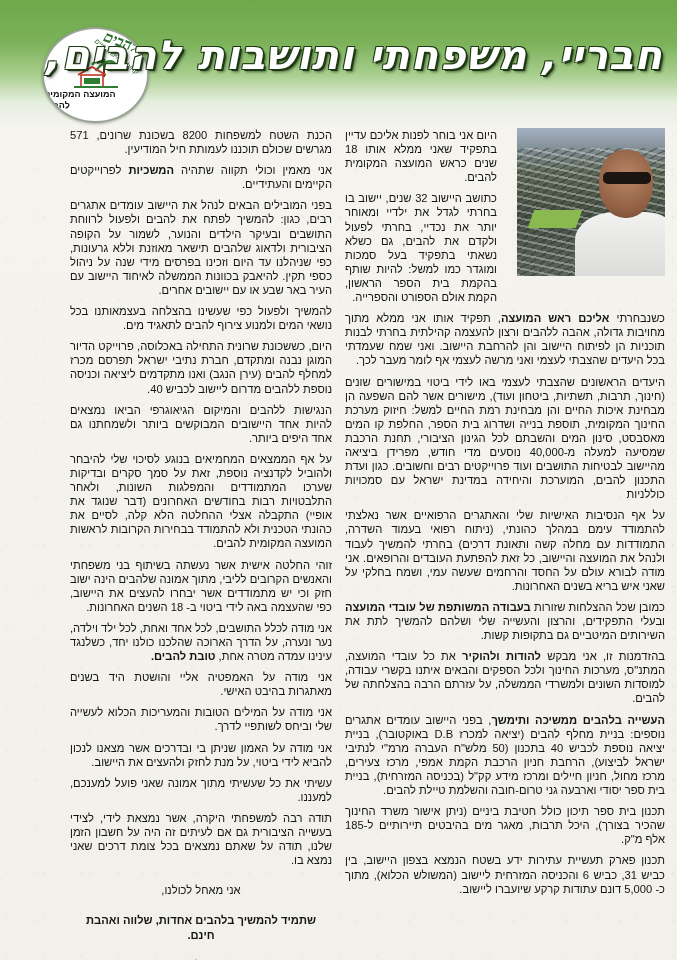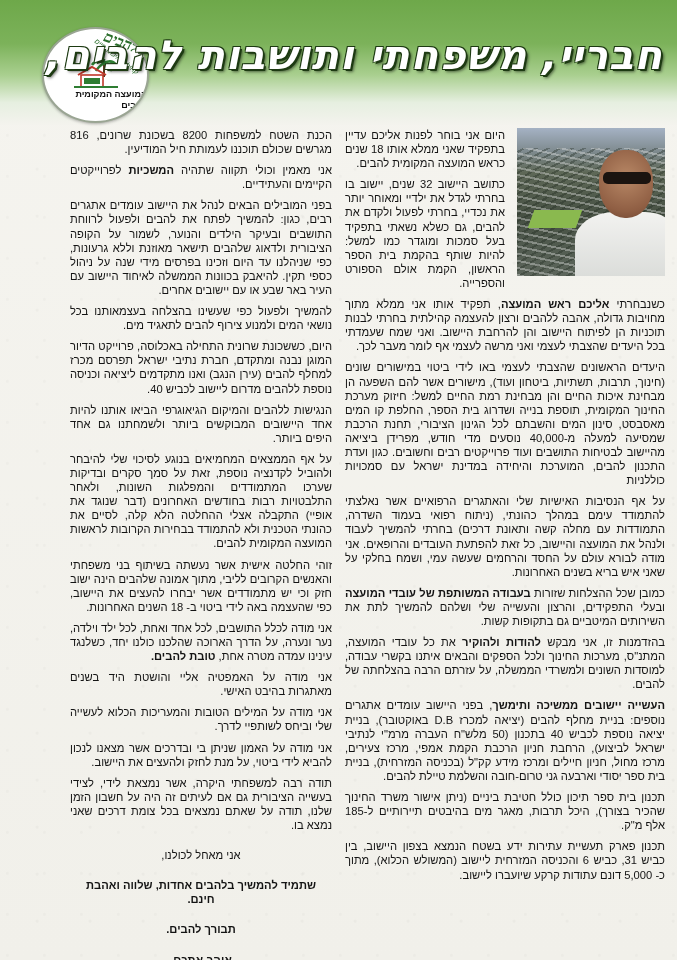--- a/index.html
+++ b/index.html
@@ -43,33 +43,33 @@
     font-family:"DejaVu Serif", serif; font-style:italic; font-weight:bold;
     color:#2b6e2c; font-size:15px; transform:rotate(20deg);
   }
   .logo-sub {
     position:absolute; right:4px; top:24px; direction:rtl;
     font-size:7px; color:#2b6e2c; font-style:italic; transform:rotate(38deg);
     white-space:nowrap;
   }
   .logo-house { position:absolute; left:30px; top:30px; width:44px; height:30px; }
   .logo-caption {
-    position:absolute; left:0; right:0; top:60px; text-align:right; direction:rtl;
+    position:absolute; left:0; right:0; top:60px; text-align:left; direction:rtl;
     font-size:9px; font-weight:bold; color:#111; line-height:11px;
   }
   .col {
     position:absolute; direction:rtl; text-align:justify;
     font-family:"Liberation Sans", sans-serif;
     font-size:11.2px; line-height:14.1px; color:#141414;
   }
   .col p { margin:0 0 7px 0; }
   .col b { font-weight:bold; }
   .col-right { right:12px; top:128px; width:320px; }
   .col-left { left:70px; top:128px; width:262px; }
-  .intro-row { display:flex; flex-direction:row; gap:12px; }
+  .intro-row { display:flex; flex-direction:row; gap:20px; }
   .intro-text { flex:1; }
   .photo {
     width:148px; height:148px; flex:none; position:relative; overflow:hidden;
     background:linear-gradient(180deg, #a5b2c4 0%, #7e8a8e 16%, #5e6857 30%, #465043 60%, #5d665c 100%);
   }
   .photo .terrain { position:absolute; left:0; top:20px; width:148px; height:128px;
     background:
       repeating-linear-gradient(12deg, rgba(240,240,240,0.35) 0 2px, transparent 2px 7px),
       repeating-linear-gradient(-30deg, rgba(30,40,30,0.35) 0 2px, transparent 2px 6px);
   }
@@ -126,38 +126,39 @@
     <div class="intro-text">
       <p>היום אני בוחר לפנות אליכם עדיין בתפקיד שאני ממלא אותו 18 שנים כראש המועצה המקומית להבים.</p>
       <p>כתושב היישוב 32 שנים, יישוב בו בחרתי לגדל את ילדיי ומאוחר יותר את נכדיי, בחרתי לפעול ולקדם את להבים, גם כשלא נשאתי בתפקיד בעל סמכות ומוגדר כמו למשל: להיות שותף בהקמת בית הספר הראשון, הקמת אולם הספורט והספרייה.</p>
     </div>
   </div>
   <p><span>כשנבחרתי </span><b>אליכם ראש המועצה</b><span>, תפקיד אותו אני ממלא מתוך מחויבות גדולה, אהבה ללהבים ורצון להעצמה קהילתית בחרתי לבנות תוכניות הן לפיתוח היישוב והן להרחבת היישוב. ואני שמח שעמדתי בכל היעדים שהצבתי לעצמי ואני מרשה לעצמי אף לומר מעבר לכך.</span></p>
   <p>היעדים הראשונים שהצבתי לעצמי באו לידי ביטוי במישורים שונים (חינוך, תרבות, תשתיות, ביטחון ועוד), מישורים אשר להם השפעה הן מבחינת איכות החיים והן מבחינת רמת החיים למשל: חיזוק מערכת החינוך המקומית, תוספת בנייה ושדרוג בית הספר, החלפת קו המים מאסבסט, סינון המים והשבתם לכל הגינון הציבורי, תחנת הרכבת שמסיעה למעלה מ-40,000 נוסעים מדי חודש, מפרידן ביציאה מהיישוב לבטיחות התושבים ועוד פרוייקטים רבים וחשובים. כגון ועדת התכנון להבים, המוערכת והיחידה במדינת ישראל עם סמכויות כוללניות</p>
   <p>על אף הנסיבות האישיות שלי והאתגרים הרפואיים אשר נאלצתי להתמודד עימם במהלך כהונתי, (ניתוח רפואי בעמוד השדרה, התמודדות עם מחלה קשה ותאונת דרכים) בחרתי להמשיך לעבוד ולנהל את המועצה והיישוב, כל זאת להפתעת העובדים והרופאים. אני מודה לבורא עולם על החסד והרחמים שעשה עמי, ושמח בחלקי על שאני איש בריא בשנים האחרונות.</p>
   <p><span>כמובן שכל ההצלחות שזורות </span><b>בעבודה המשותפת של עובדי המועצה</b><span> ובעלי התפקידים, והרצון והעשייה שלי ושלהם להמשיך לתת את השירותים המיטביים גם בתקופות קשות.</span></p>
   <p><span>בהזדמנות זו, אני מבקש </span><b>להודות ולהוקיר</b><span> את כל עובדי המועצה, המתנ"ס, מערכות החינוך ולכל הספקים והבאים איתנו בקשרי עבודה, למוסדות השונים ולמשרדי הממשלה, על עזרתם הרבה בהצלחתה של להבים.</span></p>
-  <p><b>העשייה יישובים ממשיכה ותימשך</b><span>, בפני היישוב עומדים אתגרים נוספים: בניית מחלף להבים (יציאה למכרז D.B באוקטובר), בניית יציאה נוספת לכביש 40 בתכנון (50 מלש"ח העברה מרמ"י לנתיבי ישראל לביצוע), הרחבת חניון הרכבת הקמת אמפי, מרכז צעירים, מרכז מחול, חניון חיילים ומרכז מידע קק"ל (בכניסה המזרחית), בניית בית ספר יסודי וארבעה גני טרום-חובה והשלמת טיילת להבים.</span></p>
+  <p><b>העשייה בלהבים ממשיכה ותימשך</b><span>, בפני היישוב עומדים אתגרים נוספים: בניית מחלף להבים (יציאה למכרז D.B באוקטובר), בניית יציאה נוספת לכביש 40 בתכנון (50 מלש"ח העברה מרמ"י לנתיבי ישראל לביצוע), הרחבת חניון הרכבת הקמת אמפי, מרכז צעירים, מרכז מחול, חניון חיילים ומרכז מידע קק"ל (בכניסה המזרחית), בניית בית ספר יסודי וארבעה גני טרום-חובה והשלמת טיילת להבים.</span></p>
   <p>תכנון בית ספר תיכון כולל חטיבת ביניים (ניתן אישור משרד החינוך שהכיר בצורך), היכל תרבות, מאגר מים בהיבטים תיירותיים ל-185 אלף מ"ק.</p>
   <p>תכנון פארק תעשיית עתירות ידע בשטח הנמצא בצפון היישוב, בין כביש 31, כביש 6 והכניסה המזרחית ליישוב (המשולש הכלוא), מתוך כ- 5,000 דונם עתודות קרקע שיועברו ליישוב.</p>
 </div>
 
 <div class="col col-left">
-  <p>הכנת השטח למשפחות 8200 בשכונת שרונים, 816 מגרשים שכולם תוכננו לעמותת חיל המודיעין.</p>
+  <p>הכנת השטח למשפחות 8200 בשכונת שרונים, 571 מגרשים שכולם תוכננו לעמותת חיל המודיעין.</p>
   <p><span>אני מאמין וכולי תקווה שתהיה </span><b>המשכיות</b><span> לפרוייקטים הקיימים והעתידיים.</span></p>
   <p>בפני המובילים הבאים לנהל את היישוב עומדים אתגרים רבים, כגון: להמשיך לפתח את להבים ולפעול לרווחת התושבים ובעיקר הילדים והנוער, לשמור על הקופה הציבורית ולדאוג שלהבים תישאר מאוזנת וללא גרעונות, כפי שניהלנו עד היום וזכינו בפרסים מידי שנה על ניהול כספי תקין. להיאבק בכוונות הממשלה לאיחוד היישוב עם העיר באר שבע או עם יישובים אחרים.</p>
   <p>להמשיך ולפעול כפי שעשינו בהצלחה בעצמאותנו בכל נושאי המים ולמנוע צירוף להבים לתאגיד מים.</p>
   <p>היום, כששכונת שרונית התחילה באכלוסה, פרוייקט הדיור המוגן נבנה ומתקדם, חברת נתיבי ישראל תפרסם מכרז למחלף להבים (עירן הנגב) ואנו מתקדמים ליציאה וכניסה נוספת ללהבים מדרום ליישוב לכביש 40.</p>
-  <p>הנגישות ללהבים והמיקום הגיאוגרפי הביאו אותנו להיות אחד היישובים המבוקשים ביותר ולשמחתנו גם אחד היפים ביותר.</p>
+  <p>הנגישות ללהבים והמיקום הגיאוגרפי הביאו נמצאים להיות אחד היישובים המבוקשים ביותר ולשמחתנו גם אחד היפים ביותר.</p>
   <p>על אף הממצאים המחמיאים בנוגע לסיכוי שלי להיבחר ולהוביל לקדנציה נוספת, זאת על סמך סקרים ובדיקות שערכו המתמודדים והמפלגות השונות, ולאחר התלבטויות רבות בחודשים האחרונים (דבר שנוגד את אופיי) התקבלה אצלי ההחלטה הלא קלה, לסיים את כהונתי הטכנית ולא להתמודד בבחירות הקרובות לראשות המועצה המקומית להבים.</p>
   <p>זוהי החלטה אישית אשר נעשתה בשיתוף בני משפחתי והאנשים הקרובים לליבי, מתוך אמונה שלהבים הינה ישוב חזק וכי יש מתמודדים אשר יבחרו להעצים את היישוב, כפי שהעצמה באה לידי ביטוי ב- 18 השנים האחרונות.</p>
   <p><span>אני מודה לכלל התושבים, לכל אחד ואחת, לכל ילד וילדה, נער ונערה, על הדרך הארוכה שהלכנו כולנו יחד, כשלנגד עינינו עמדה מטרה אחת, </span><b>טובת להבים.</b></p>
   <p>אני מודה על האמפטיה אליי והושטת היד בשנים מאתגרות בהיבט האישי.</p>
   <p>אני מודה על המילים הטובות והמעריכות הכלוא לעשייה שלי וביחס לשותפיי לדרך.</p>
   <p>אני מודה על האמון שניתן בי ובדרכים אשר מצאנו לנכון להביא לידי ביטוי, על מנת לחזק ולהעצים את היישוב.</p>
+  <p>עשיתי את כל שעשיתי מתוך אמונה שאני פועל למענכם, למעננו.</p>
   <p>תודה רבה למשפחתי היקרה, אשר נמצאת לידי, לצידי בעשייה הציבורית גם אם לעיתים זה היה על חשבון הזמן שלנו, תודה על שאתם נמצאים בכל צומת דרכים שאני נמצא בו.</p>
 
   <div class="signoff center">
     <p>אני מאחל לכולנו,</p>
     <p><b>שתמיד להמשיך בלהבים אחדות, שלווה ואהבת חינם.</b></p>
     <p><b>תבורך להבים.</b></p>
     <div class="sig">
       <p><b>אוהב אתכם,</b></p>
       <p>אלי לוי</p>
 

